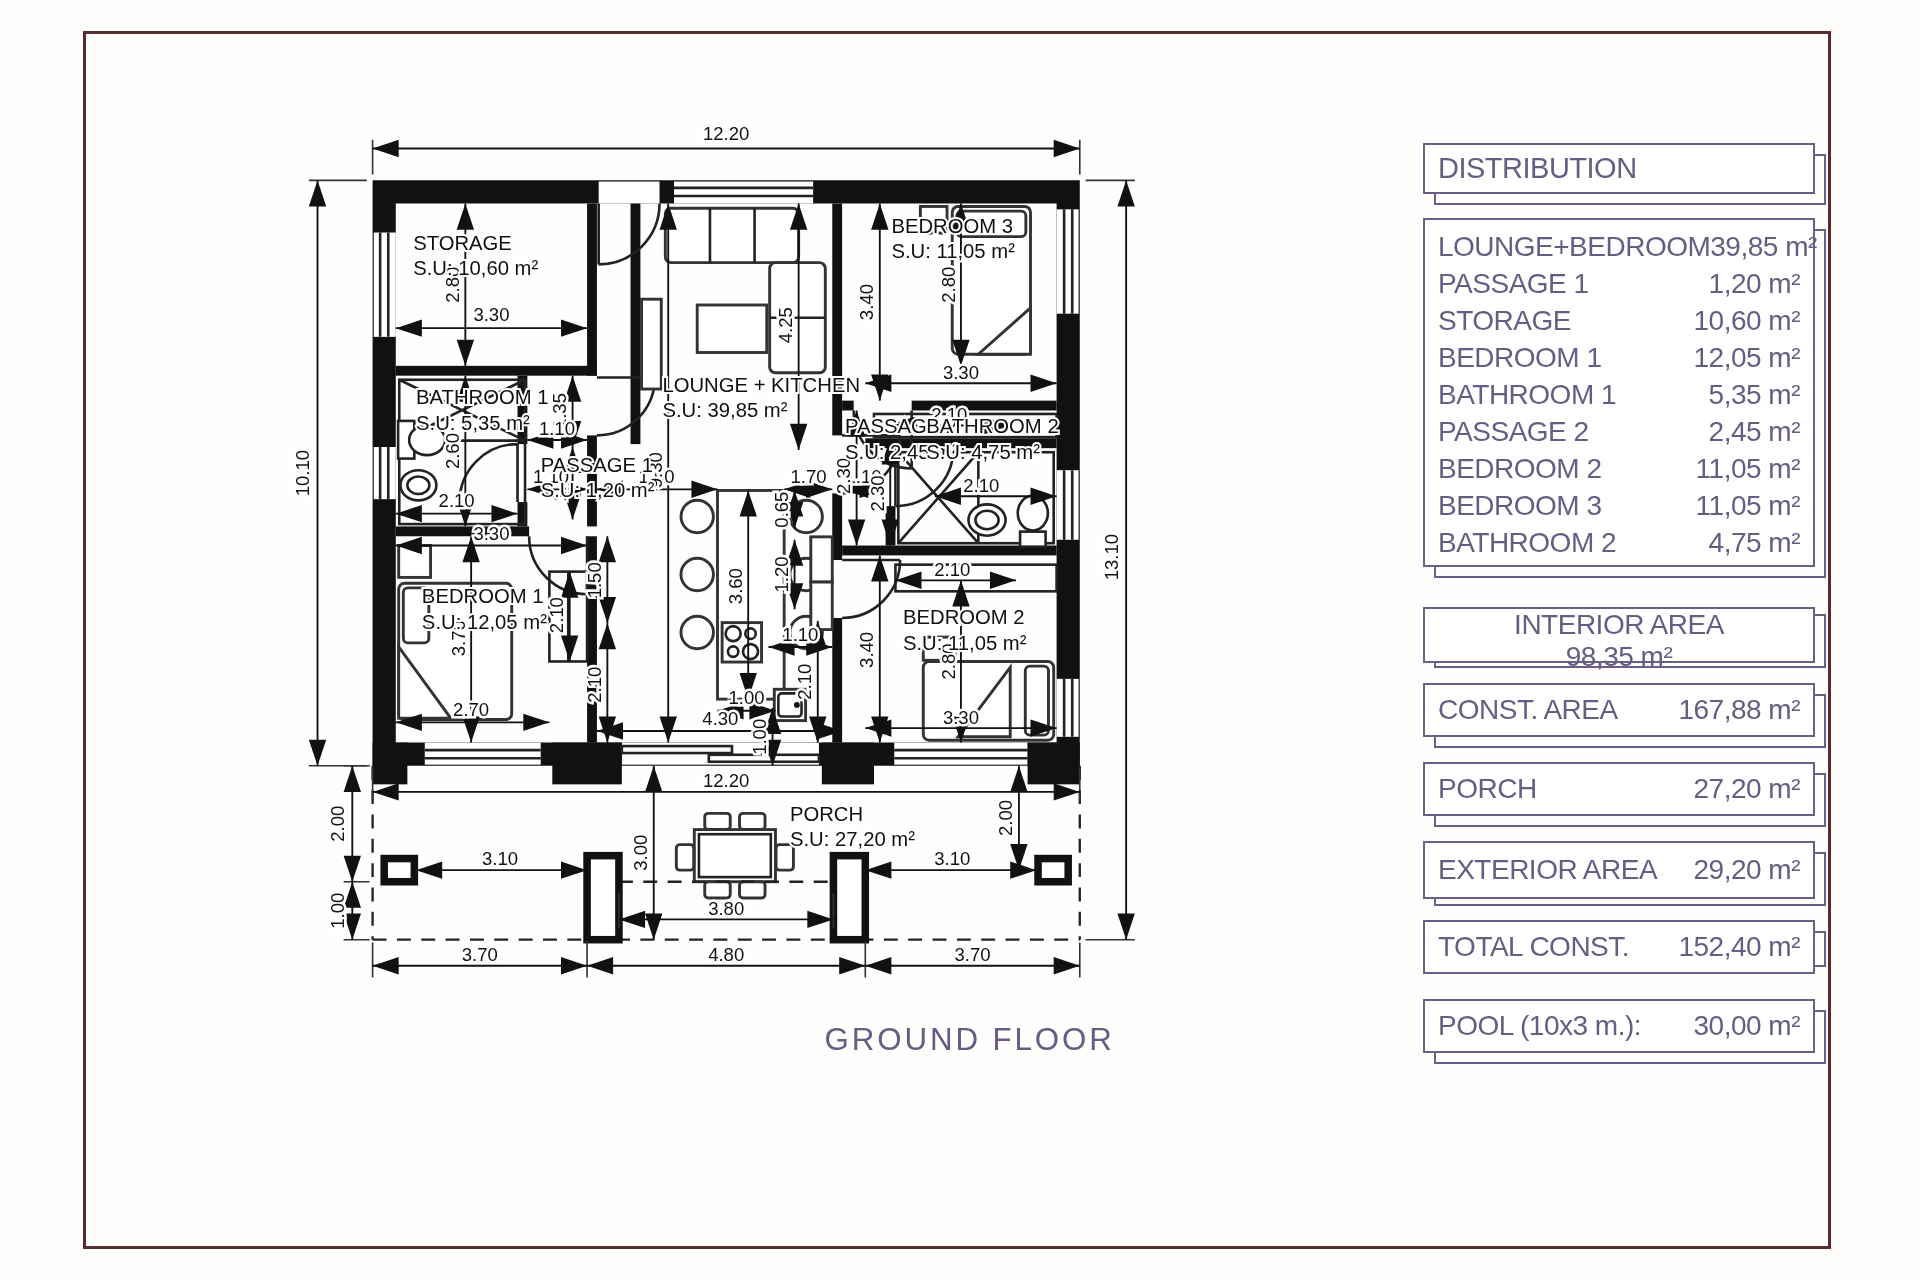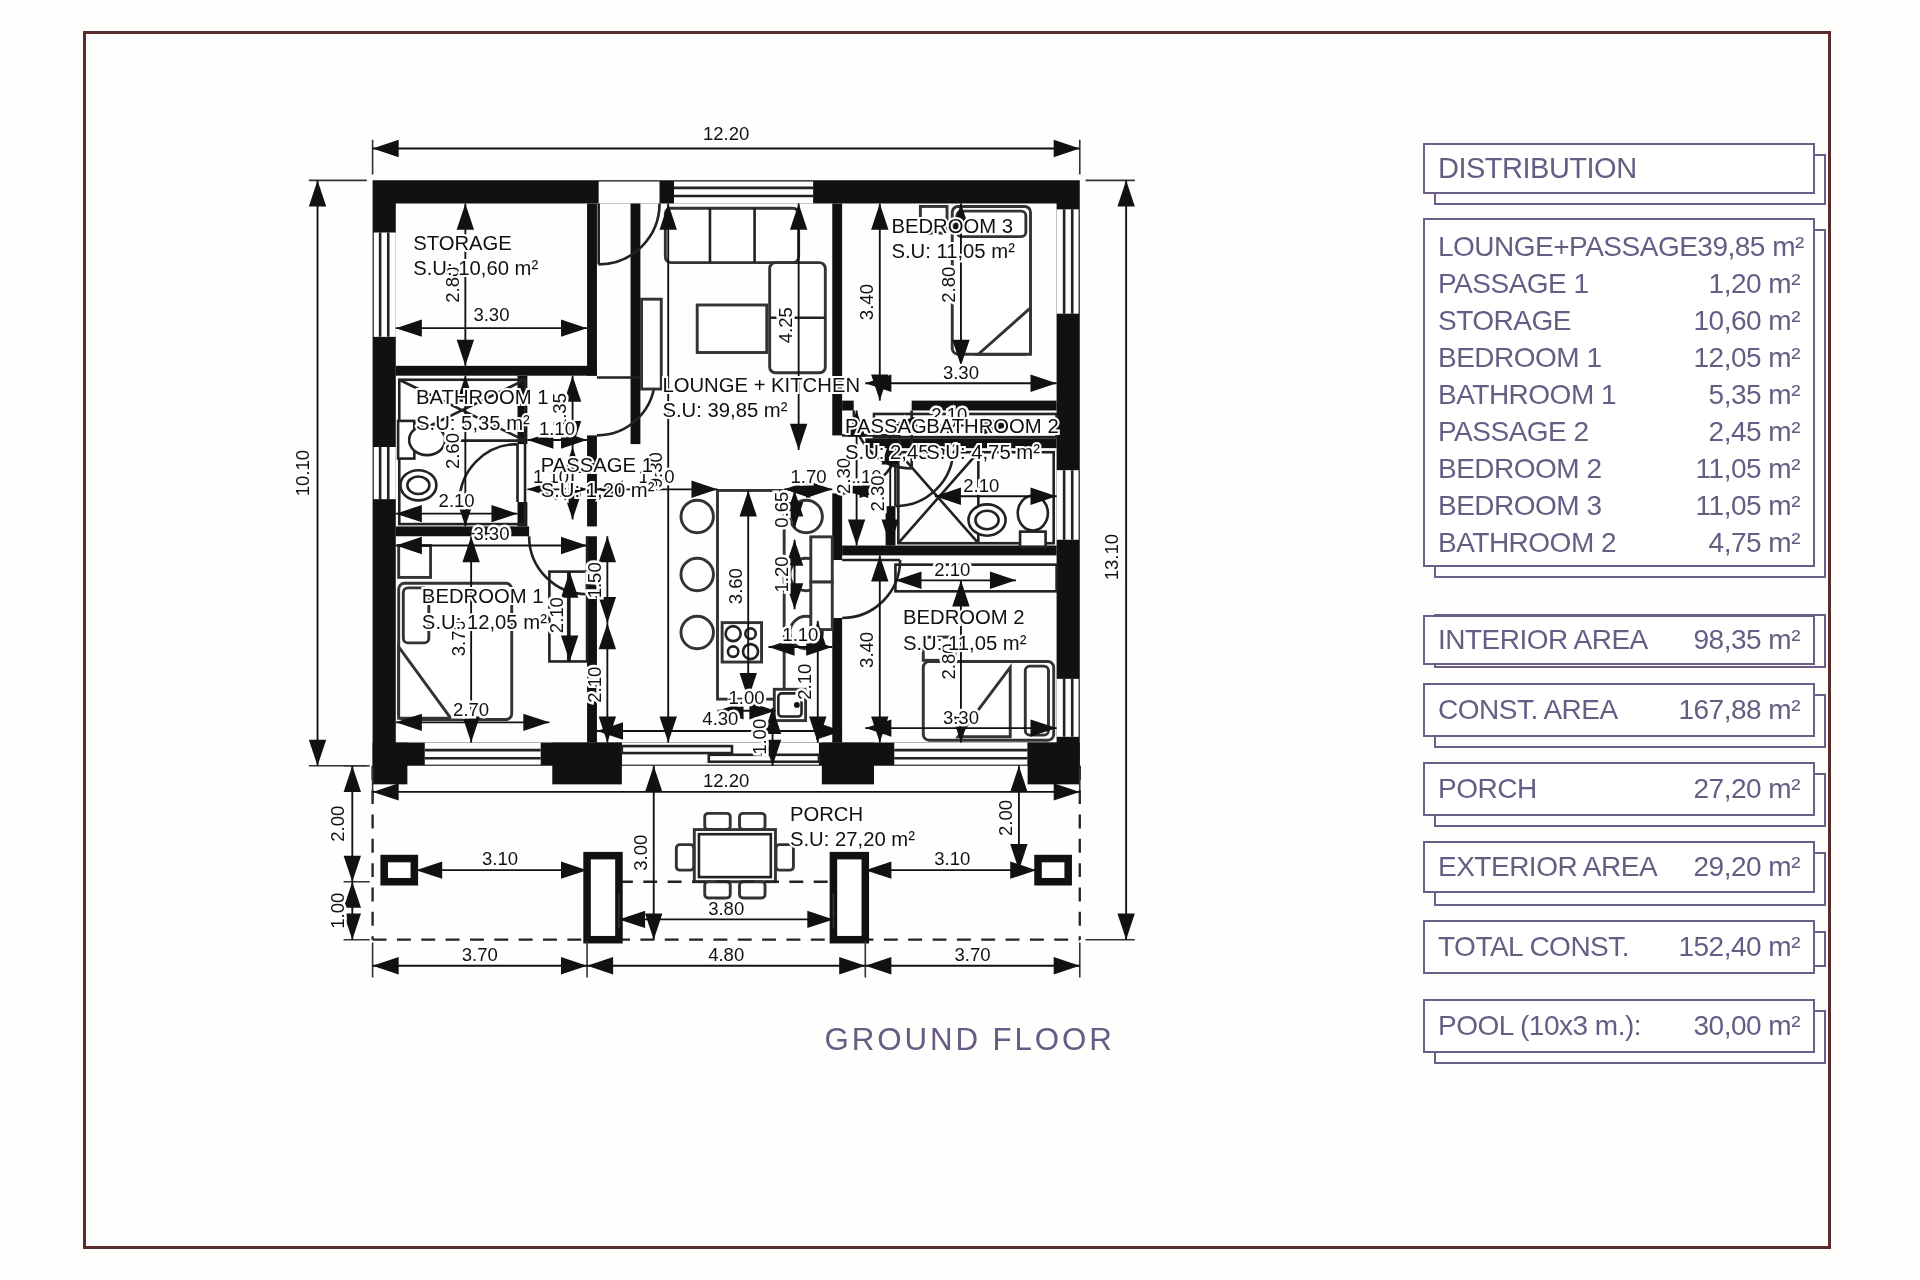--- a/index.html
+++ b/index.html
@@ -335,21 +335,21 @@
       <div class="shadow"></div>
       <div class="pbox phead" style="top:0;height:51px;">
         <span>DISTRIBUTION</span>
       </div>
     </div>
 
     <div class="pwrap" style="top:75px;height:349px;">
       <div class="shadow"></div>
       <div class="pbox plist" style="top:0;height:349px;">
         <div class="prow">
-            <span>LOUNGE+PASSAGE</span>
+            <span>LOUNGE+BEDROOM</span>
             <span class="v">39,85 m²</span>
           </div>
         <div class="prow">
             <span>PASSAGE 1</span>
             <span class="v">1,20 m²</span>
           </div>
         <div class="prow">
             <span>STORAGE</span>
             <span class="v">10,60 m²</span>
           </div>
@@ -375,42 +375,42 @@
           </div>
         <div class="prow">
             <span>BATHROOM 2</span>
             <span class="v">4,75 m²</span>
           </div>
       </div>
     </div>
 
     <div class="pwrap" style="top:460px;height:54px;">
       <div class="shadow"></div>
-      <div class="pbox psum" style="top:12px;height:50px;">
+      <div class="pbox psum" style="top:4px;height:56px;flex-direction:column;">
           <span>INTERIOR AREA</span>
           <span class="v">98,35 m²</span>
         </div>
     </div>
     <div class="pwrap" style="top:540px;height:54px;padding-left:40px;">
       <div class="shadow"></div>
       <div class="pbox psum" style="top:0;height:54px;">
           <span>CONST. AREA</span>
           <span class="v">167,88 m²</span>
         </div>
     </div>
     <div class="pwrap" style="top:619px;height:54px;">
       <div class="shadow"></div>
       <div class="pbox psum" style="top:0;height:54px;">
           <span>PORCH</span>
           <span class="v">27,20 m²</span>
         </div>
     </div>
     <div class="pwrap" style="top:698px;height:54px;">
       <div class="shadow"></div>
-      <div class="pbox psum" style="top:0;height:52px;">
+      <div class="pbox psum" style="top:0;height:58px;">
           <span>EXTERIOR AREA</span>
           <span class="v">29,20 m²</span>
         </div>
     </div>
     <div class="pwrap" style="top:777px;height:36px;">
       <div class="shadow"></div>
       <div class="pbox psum" style="top:0;height:54px;">
           <span>TOTAL CONST.</span>
           <span class="v">152,40 m²</span>
         </div>

